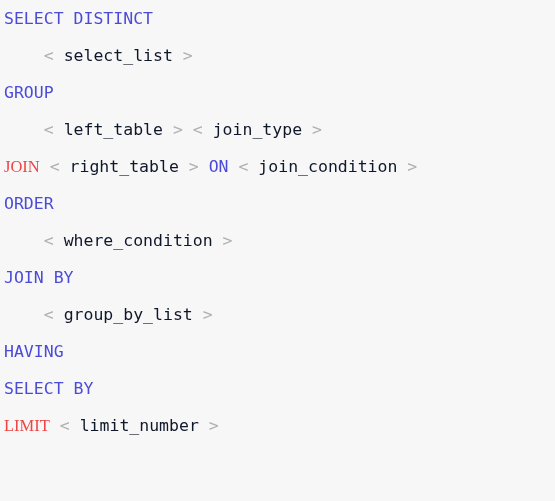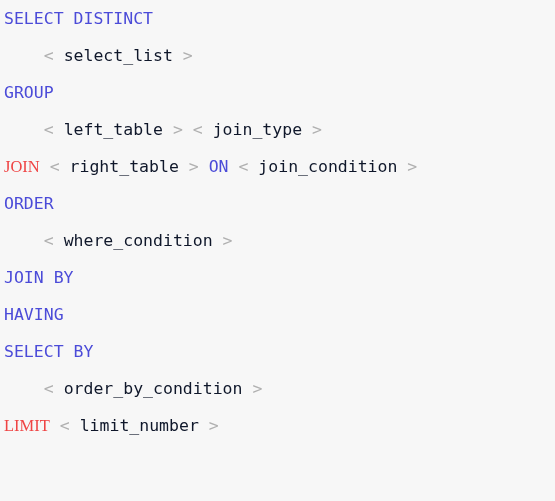--- a/index.html
+++ b/index.html
@@ -55,17 +55,17 @@
 
 <div id="sql-template">
     <div class="code-line"><span class="tok kw">SELECT</span><span class="tok sp"> </span><span class="tok kw">DISTINCT</span></div>
     <div class="code-line"><span class="tok sp">    </span><span class="tok ang">&lt;</span><span class="tok sp"> </span><span class="tok ph">select_list</span><span class="tok sp"> </span><span class="tok ang">&gt;</span></div>
     <div class="code-line"><span class="tok kw">GROUP</span></div>
     <div class="code-line"><span class="tok sp">    </span><span class="tok ang">&lt;</span><span class="tok sp"> </span><span class="tok ph">left_table</span><span class="tok sp"> </span><span class="tok ang">&gt;</span><span class="tok sp"> </span><span class="tok ang">&lt;</span><span class="tok sp"> </span><span class="tok ph">join_type</span><span class="tok sp"> </span><span class="tok ang">&gt;</span></div>
     <div class="code-line"><span class="tok kw-plain">JOIN</span><span class="tok sp"> </span><span class="tok ang">&lt;</span><span class="tok sp"> </span><span class="tok ph">right_table</span><span class="tok sp"> </span><span class="tok ang">&gt;</span><span class="tok sp"> </span><span class="tok kw">ON</span><span class="tok sp"> </span><span class="tok ang">&lt;</span><span class="tok sp"> </span><span class="tok ph">join_condition</span><span class="tok sp"> </span><span class="tok ang">&gt;</span></div>
     <div class="code-line"><span class="tok kw">ORDER</span></div>
     <div class="code-line"><span class="tok sp">    </span><span class="tok ang">&lt;</span><span class="tok sp"> </span><span class="tok ph">where_condition</span><span class="tok sp"> </span><span class="tok ang">&gt;</span></div>
     <div class="code-line"><span class="tok kw">JOIN</span><span class="tok sp"> </span><span class="tok kw">BY</span></div>
+    <div class="code-line"><span class="tok sp">    </span><span class="tok ang">&lt;</span><span class="tok sp"> </span><span class="tok ph">group_by_list</span><span class="tok sp"> </span><span class="tok ang">&gt;</span></div>
     <div class="code-line"><span class="tok kw">HAVING</span></div>
     <div class="code-line"><span class="tok kw">SELECT</span><span class="tok sp"> </span><span class="tok kw">BY</span></div>
-    <div class="code-line"><span class="tok sp">    </span><span class="tok ang">&lt;</span><span class="tok sp"> </span><span class="tok ph">order_by_condition</span><span class="tok sp"> </span><span class="tok ang">&gt;</span></div>
     <div class="code-line"><span class="tok kw-plain">LIMIT</span><span class="tok sp"> </span><span class="tok ang">&lt;</span><span class="tok sp"> </span><span class="tok ph">limit_number</span><span class="tok sp"> </span><span class="tok ang">&gt;</span></div>
   </div>
 
 </body></html>

